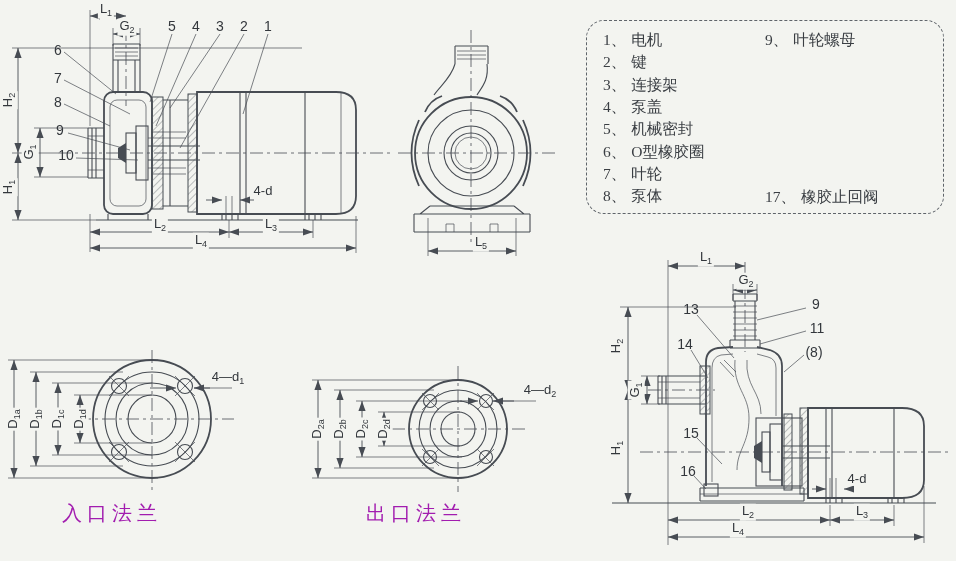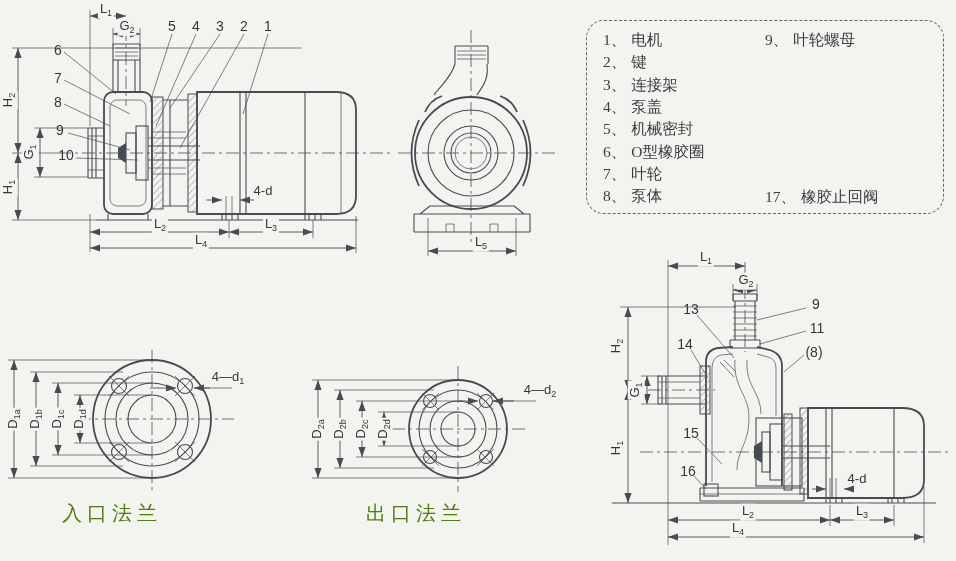--- a/index.html
+++ b/index.html
@@ -17,21 +17,21 @@
   .hat { fill:url(#hatch); stroke:var(--line); stroke-width:1; }
   .sld { fill:var(--line); stroke:none; }
   .hatchln{stroke:var(--hatch);stroke-width:0.9;}
   .arrfill{fill:var(--line);}
   .lbl{position:absolute;font-size:13px;color:var(--text);transform:translate(-50%,-50%);
        background:var(--paper);padding:0 2px;line-height:1.1;white-space:nowrap;z-index:3;}
   .lbl sub{font-size:9px;line-height:1;}
   .rot{transform:translate(-50%,-50%) rotate(-90deg);}
   .pnum{font-size:14px;background:transparent;}
   .cn-title{font-family:"Liberation Serif",serif;font-size:20px;letter-spacing:5px;
-       color:#4d7c0f;background:transparent;}
+       color:#a21caf;background:transparent;}
   .legend{position:absolute;left:586px;top:20px;width:358px;height:194px;box-sizing:border-box;
        border:1.6px dashed #5f646a;border-radius:18px;display:flex;padding:11px 6px 9px 16px;
        font-family:"Liberation Serif",serif;font-size:15.5px;color:var(--legendtext);z-index:2;}
   .leg-col{display:flex;flex-direction:column;justify-content:space-between;}
   .leg-col.c1{width:162px;}
   .leg-col.c2{flex:1;}
   .leg-row{display:flex;align-items:baseline;line-height:1;}
   .leg-num{margin-right:5px;}
 </style>
 </head>

